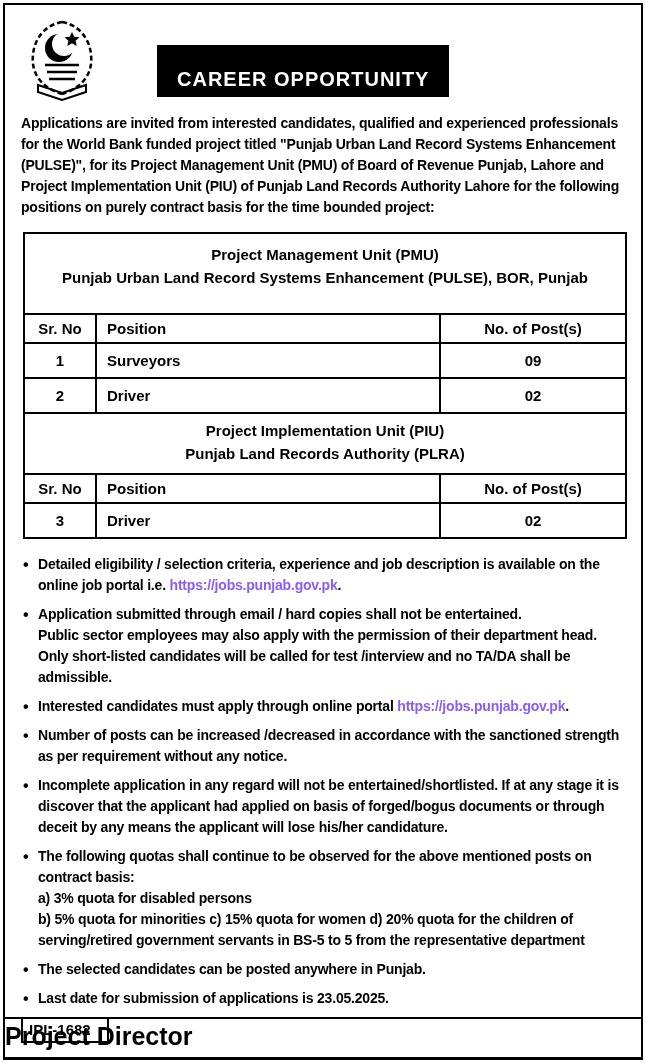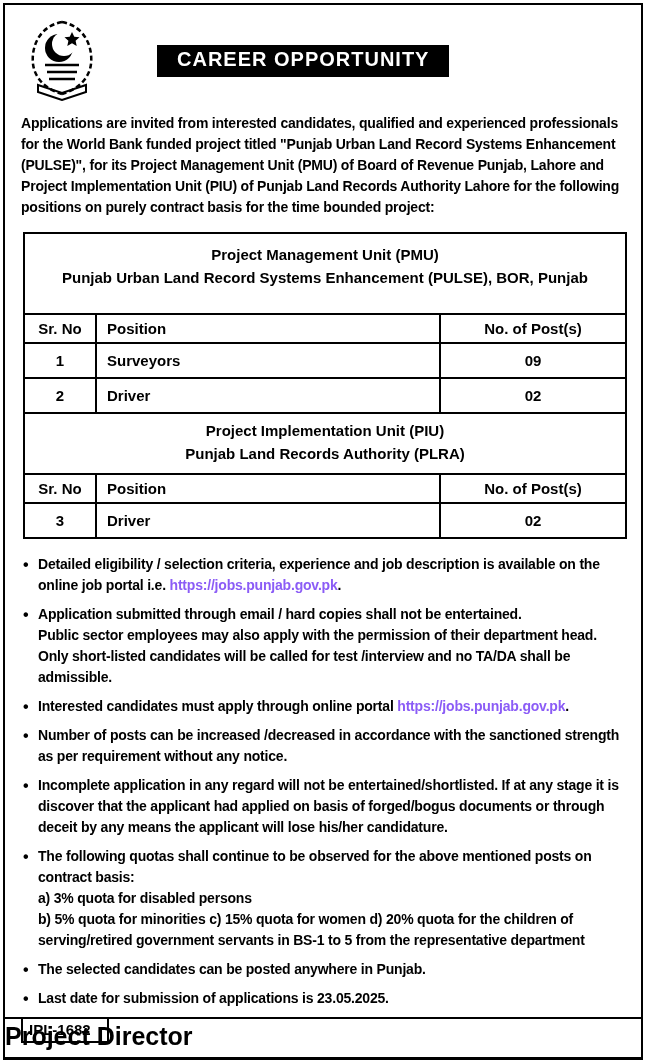--- a/index.html
+++ b/index.html
@@ -11,21 +11,21 @@
   .page {
     width:640px; height:1057px; margin:3px;
     border:2px solid #000; background:#fff;
     display:flex; flex-direction:column; overflow:hidden;
   }
   
   .header { display:flex; align-items:flex-start; padding:10px 14px 0 16px; }
   .logo { width:82px; height:86px; flex:0 0 auto; }
   .banner {
     background:#000; color:#fff; font-weight:bold; font-size:20px;
-    letter-spacing:1px; padding:3px 20px 6px; margin:30px 0 0 54px;
+    letter-spacing:1px; padding:23px 20px 6px; margin:30px 0 0 54px;
     white-space:nowrap; align-self:flex-start;
   }
   .org {
     margin-left:auto; text-align:center; font-size:13.5px; font-weight:bold;
     line-height:1.55; padding-top:6px;
   }
   
   .intro {
     padding:0 16px; margin-top:12px;
     font-size:14px; font-weight:bold; letter-spacing:-0.2px; line-height:1.5;
@@ -146,21 +146,21 @@
       <div>Public sector employees may also apply with the permission of their department head. Only short-listed candidates will be called for test /interview and no TA/DA shall be admissible.</div>
     </li>
     <li>
       <span>Interested candidates must apply through online portal </span><span class="url">https://jobs.punjab.gov.pk</span><span>.</span>
     </li>
     <li>Number of posts can be increased /decreased in accordance with the sanctioned strength as per requirement without any notice.</li>
     <li>Incomplete application in any regard will not be entertained/shortlisted. If at any stage it is discover that the applicant had applied on basis of forged/bogus documents or through deceit by any means the applicant will lose his/her candidature.</li>
     <li>
       <div>The following quotas shall continue to be observed for the above mentioned posts on contract basis:</div>
       <div>a) 3% quota for disabled persons</div>
-      <div>b) 5% quota for minorities c) 15% quota for women d) 20% quota for the children of serving/retired government servants in BS-1 to 5 from the representative department</div>
+      <div>b) 5% quota for minorities c) 15% quota for women d) 20% quota for the children of serving/retired government servants in BS-5 to 5 from the representative department</div>
     </li>
     <li>The selected candidates can be posted anywhere in Punjab.</li>
     <li>Last date for submission of applications is 23.05.2025.</li>
   </ul>
 
   <div class="footer">
     <div class="footer-top">
       <span class="ipl">IPL-1682</span>
       <span class="director">Project Director</span>
     </div>

